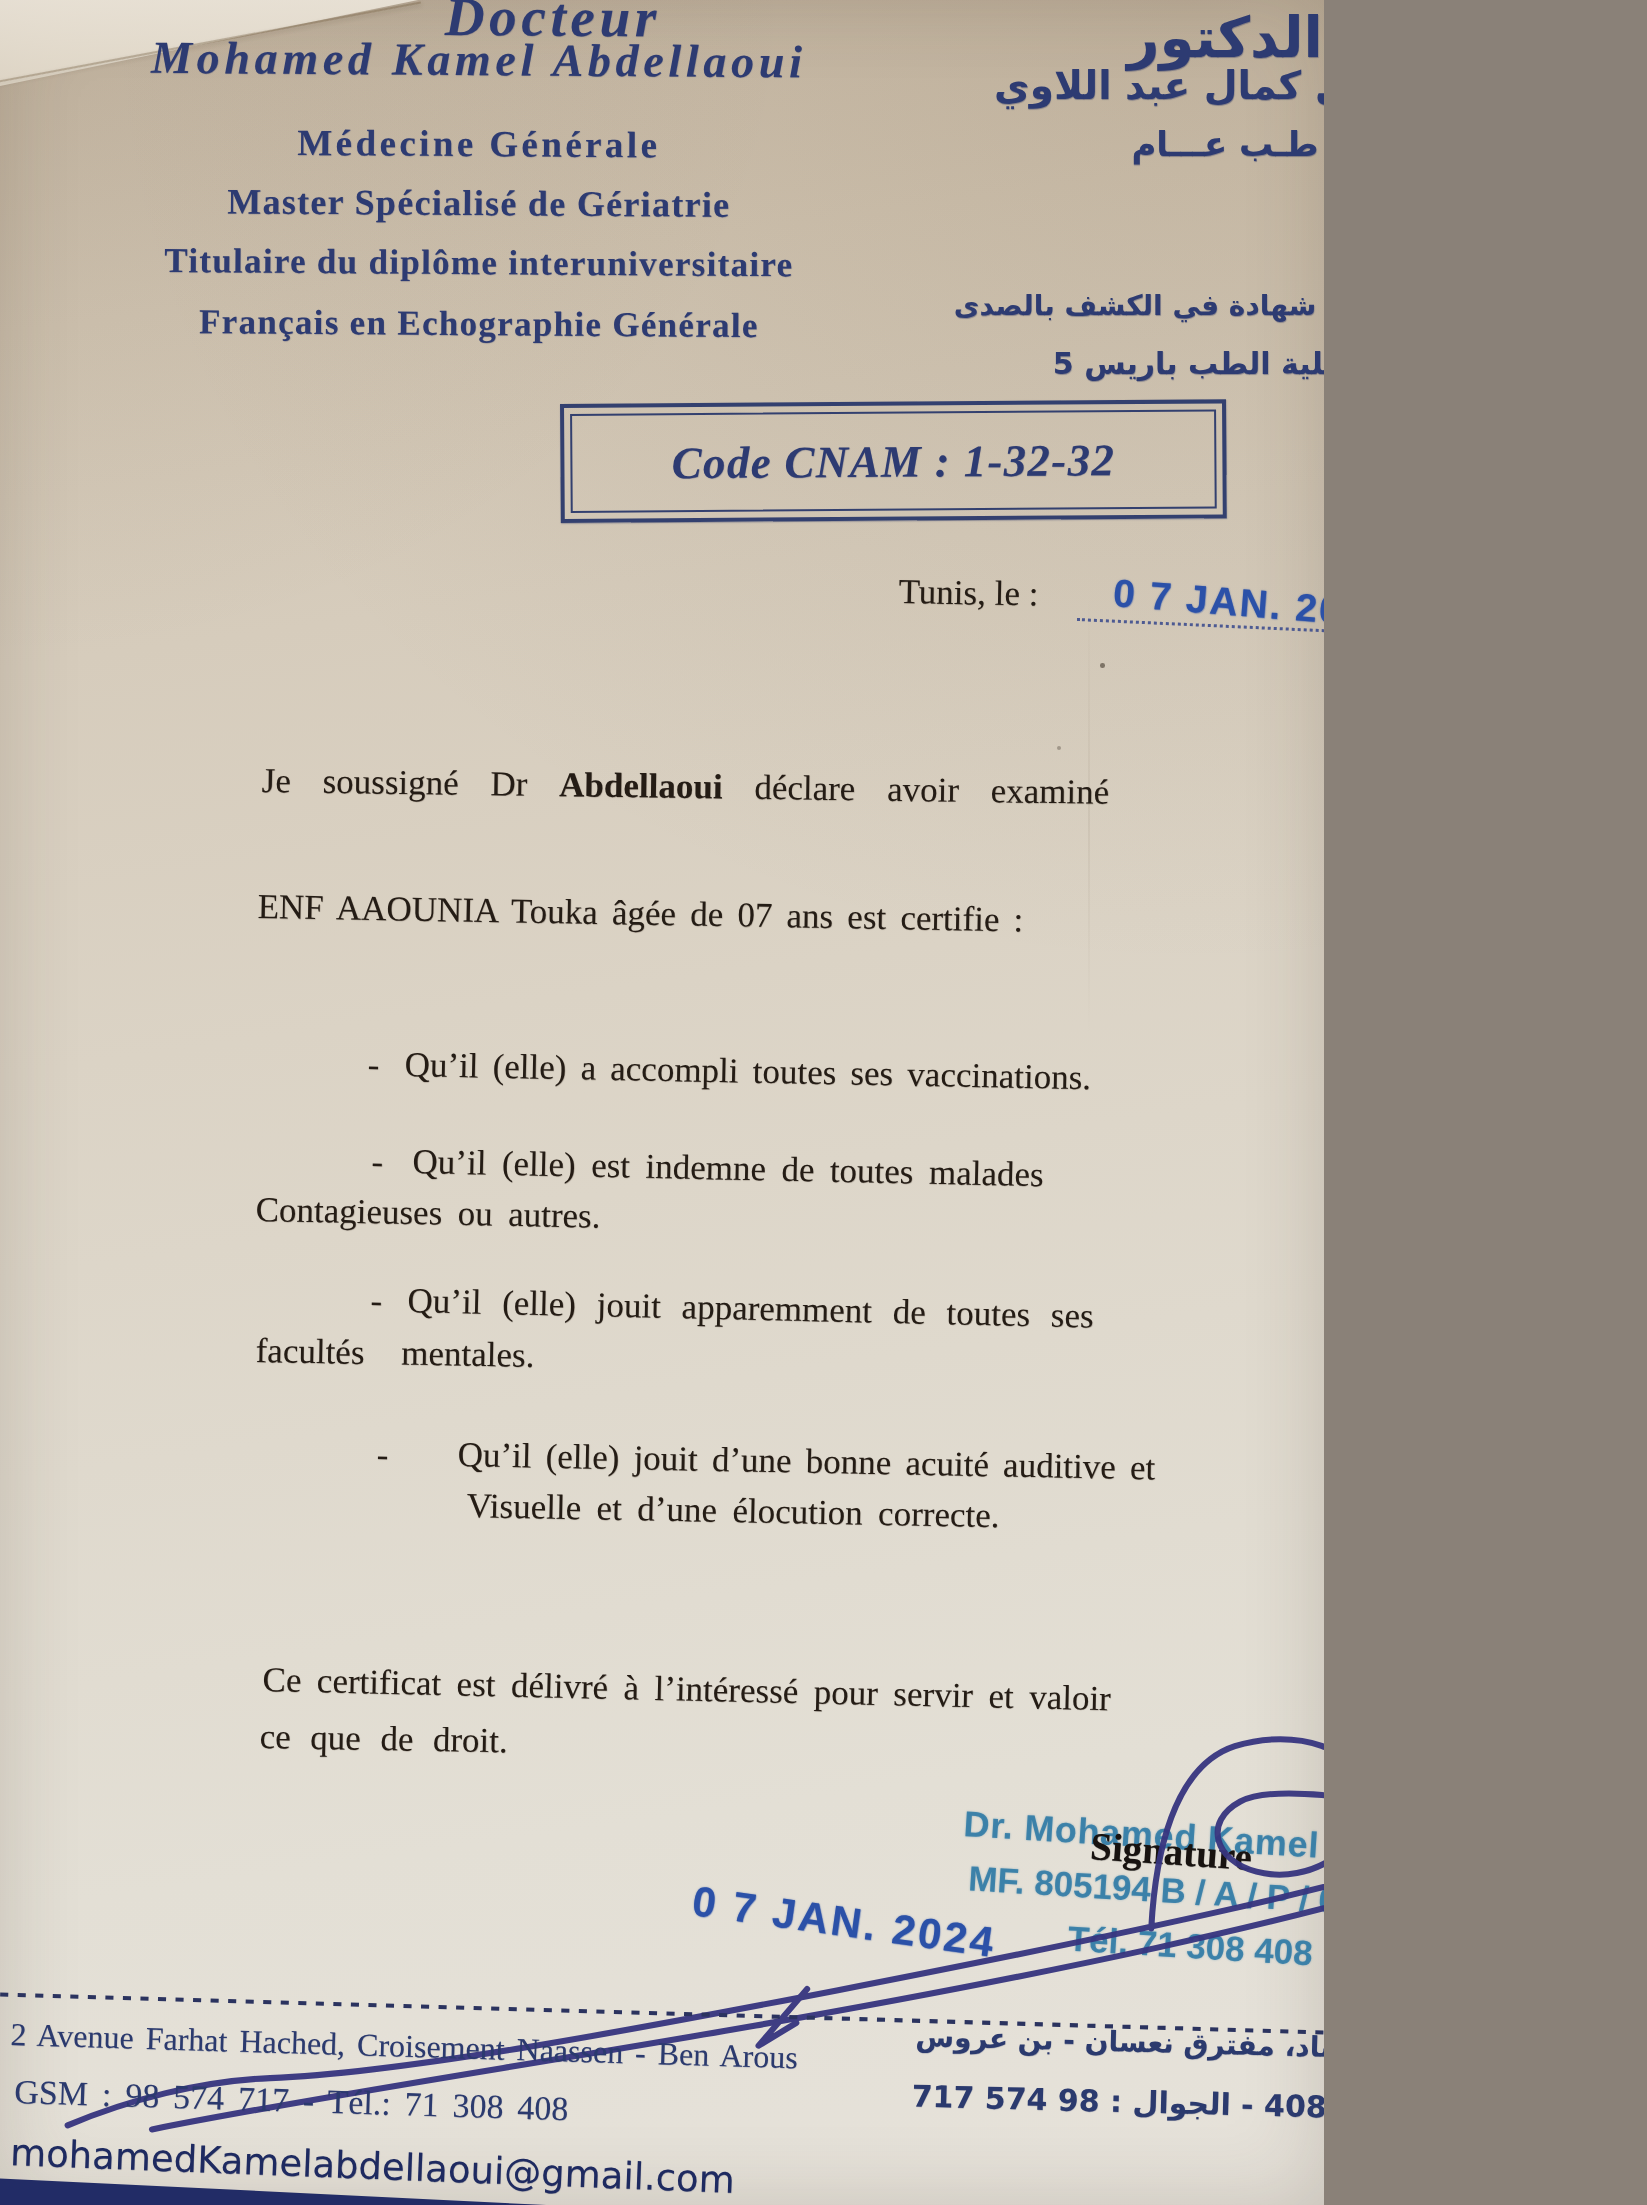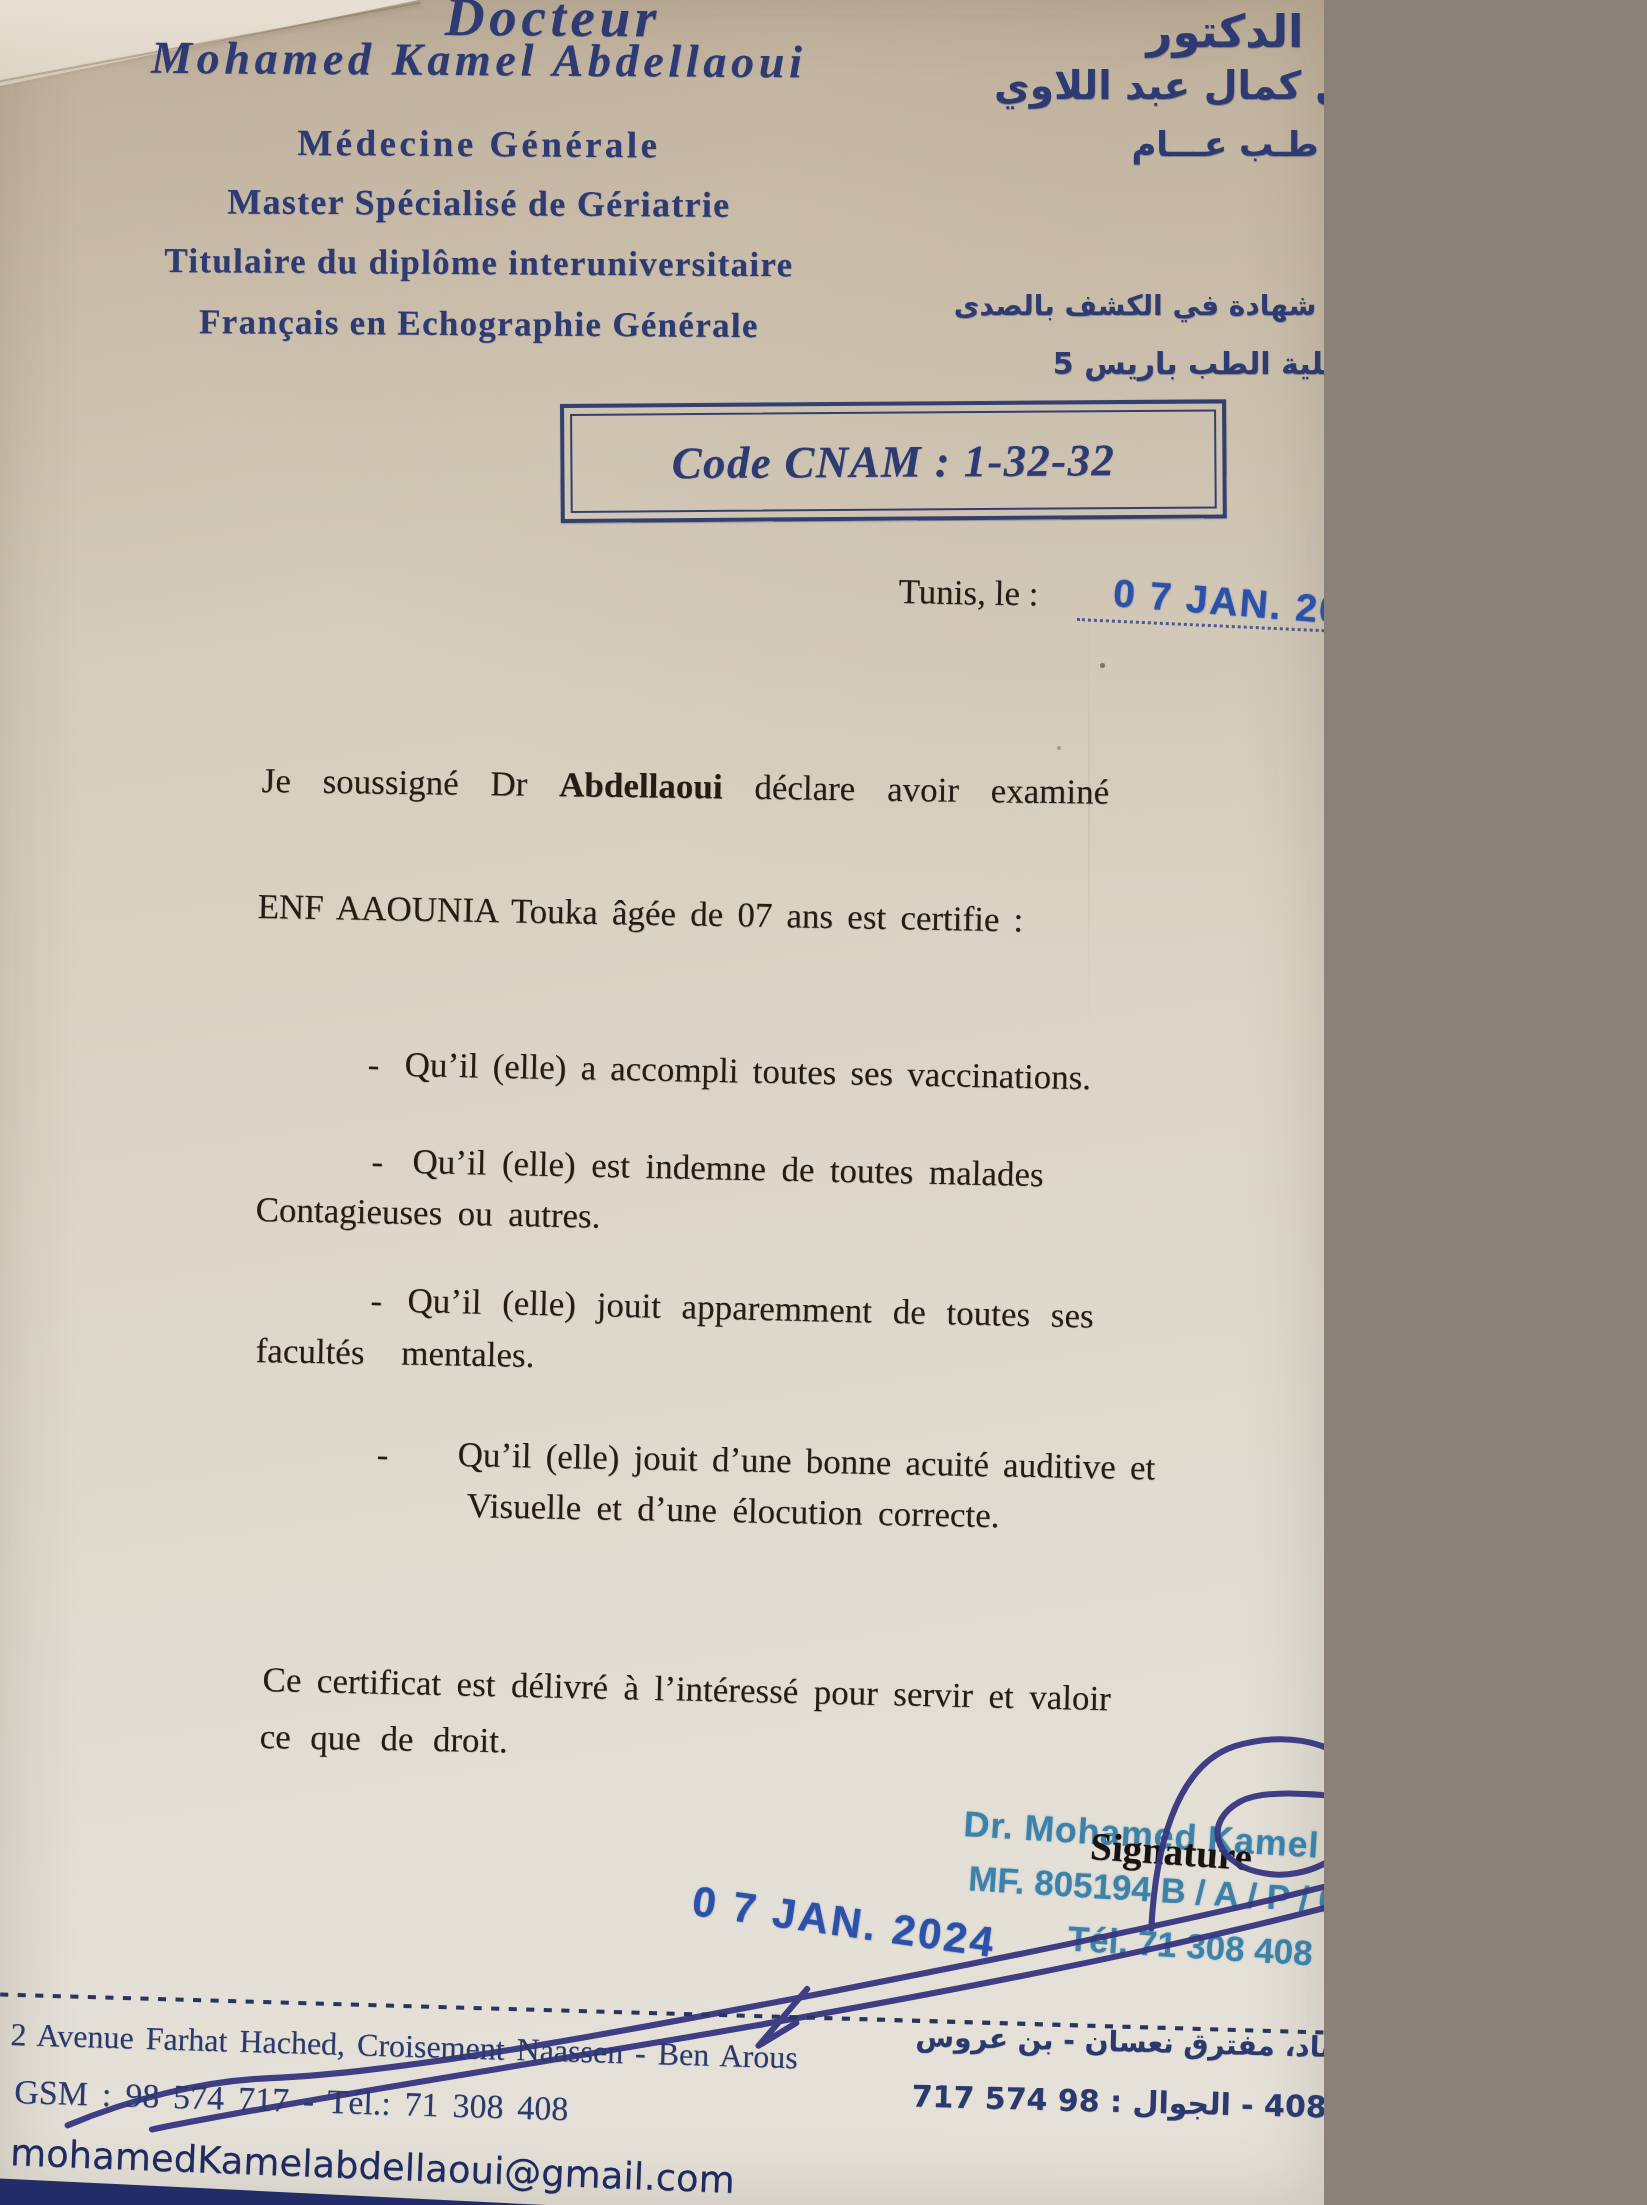--- a/index.html
+++ b/index.html
@@ -56,21 +56,21 @@
   <div class="speck" style="left:1547px;top:783px;width:6px;height:3.4px;opacity:.5;"></div>
   <div class="speck" style="left:1057px;top:746px;width:4px;height:4px;opacity:.6;"></div>
 
   <div class="abs navy script" style="left:445px;top:-15px;font-size:55px;transform:rotate(.4deg);">Docteur</div>
   <div class="abs navy script ctr" style="left:27px;top:30px;width:904px;font-size:46px;transform:rotate(.4deg);">Mohamed Kamel Abdellaoui</div>
   <div class="abs navy hdr ctr" style="left:27px;top:119px;width:904px;font-size:37px;letter-spacing:3.4px;transform:rotate(.4deg);">Médecine Générale</div>
   <div class="abs navy hdr ctr" style="left:27px;top:179px;width:904px;font-size:36px;letter-spacing:1.3px;transform:rotate(.4deg);">Master Spécialisé de Gériatrie</div>
   <div class="abs navy hdr ctr" style="left:27px;top:240px;width:904px;font-size:35px;letter-spacing:1.3px;transform:rotate(.4deg);">Titulaire du diplôme interuniversitaire</div>
   <div class="abs navy hdr ctr" style="left:27px;top:301px;width:904px;font-size:35px;letter-spacing:1.3px;transform:rotate(.4deg);">Français en Echographie Générale</div>
 
-  <div class="abs navy hdr ctr rtl" style="left:884px;top:5.4px;width:682px;font-size:45px;">الدكتور</div>
+  <div class="abs navy hdr ctr rtl" style="left:884px;top:5.4px;width:682px;font-size:56px;">الدكتور</div>
   <div class="abs navy hdr ctr rtl" style="left:884px;top:63px;width:682px;font-size:39px;">متحصل كمال عبد اللاوي</div>
   <div class="abs navy hdr ctr rtl" style="left:884px;top:124px;width:682px;font-size:34px;">طـب عـــام</div>
   <div class="abs navy hdr ctr rtl" style="left:884px;top:289px;width:682px;font-size:28px;">متحصل على شهادة في الكشف بالصدى</div>
   <div class="abs navy hdr ctr rtl" style="left:884px;top:346px;width:682px;font-size:30px;">من كلية الطب باريس 5</div>
 
   <div class="abs cnam-outer" style="left:560px;top:404px;width:658px;height:111px;transform:rotate(-.4deg);">
     <div class="cnam-inner">
       <span class="navy" style="font-size:45px;font-weight:bold;font-style:italic;letter-spacing:1.3px;white-space:nowrap;">Code CNAM : 1-32-32</span>
     </div>
   </div>

